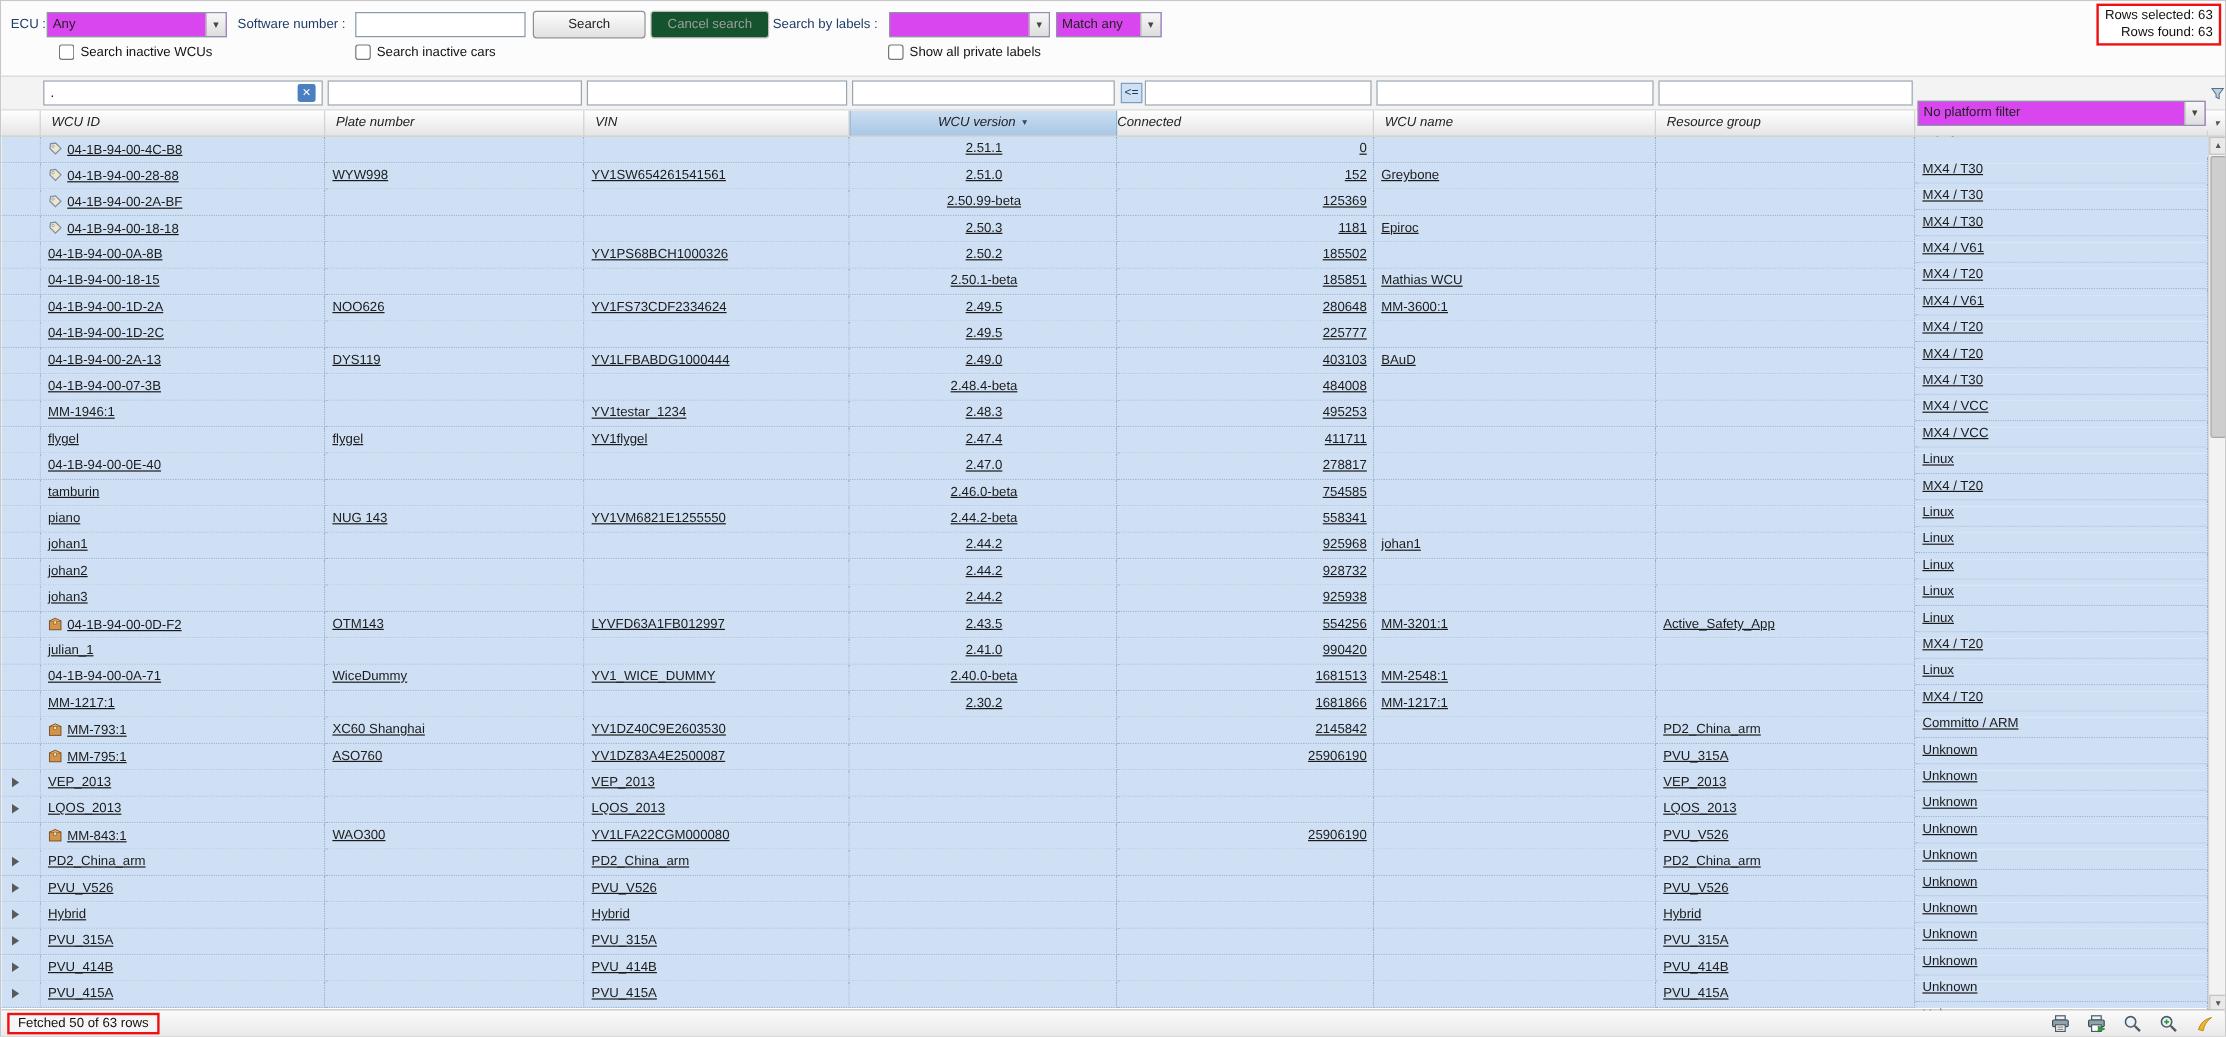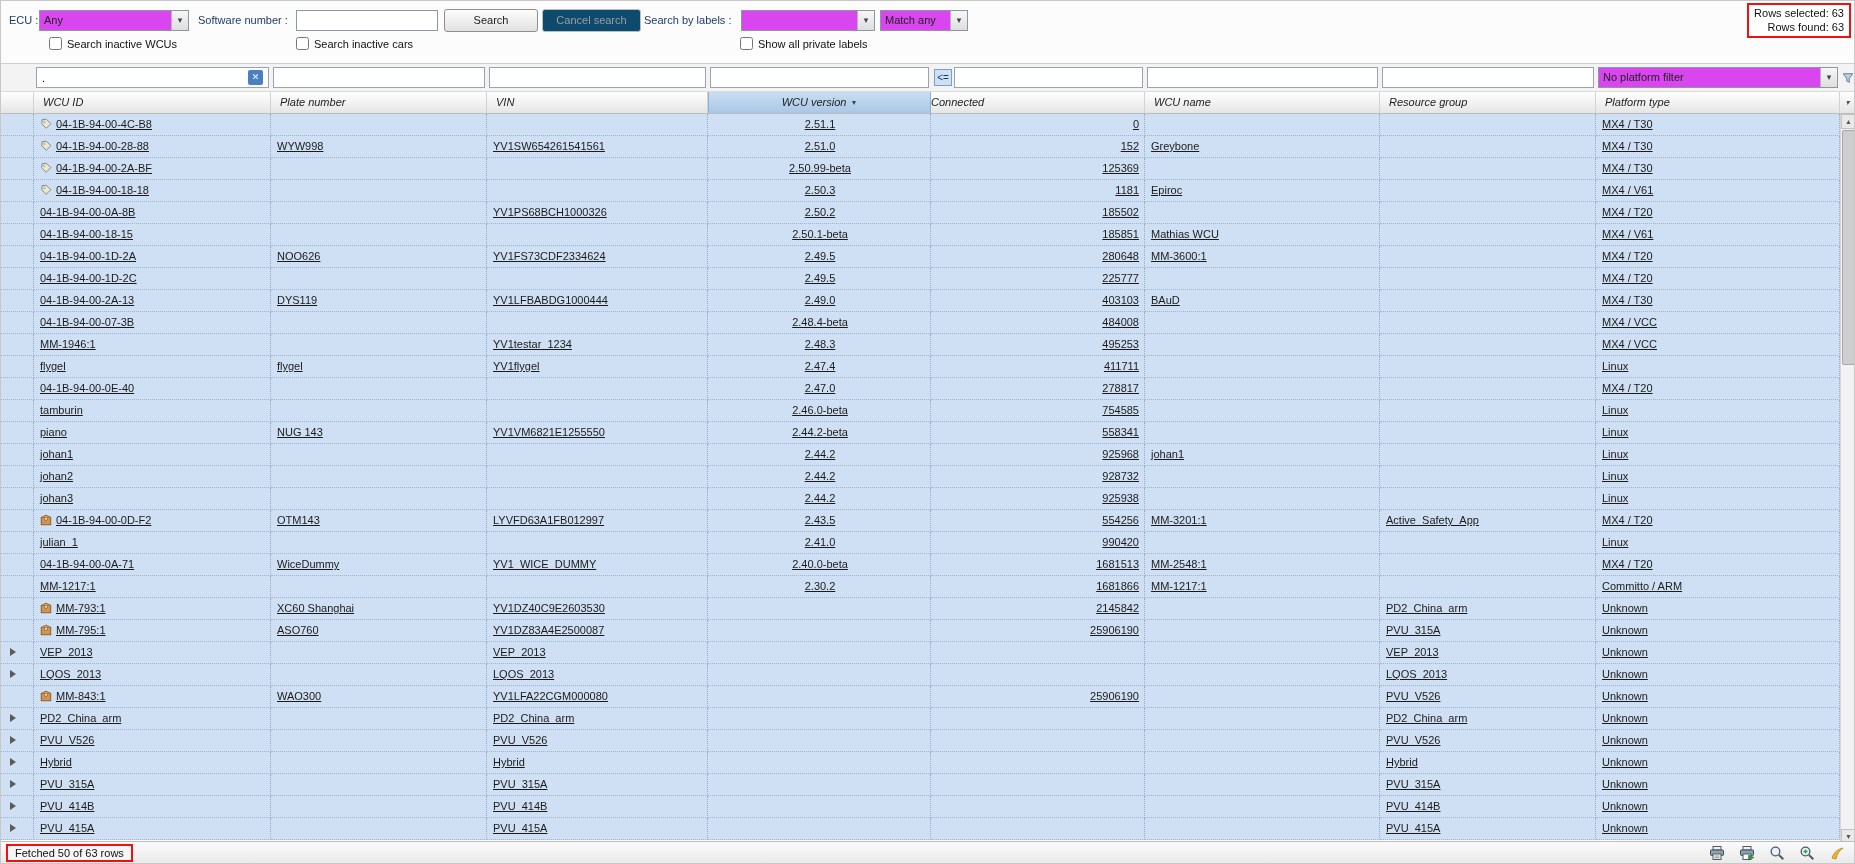--- a/index.html
+++ b/index.html
@@ -7,29 +7,29 @@
   .app{position:relative;width:1855px;height:864px;background:#fff;font-size:11px;color:#1b1b1b;overflow:hidden;border:1px solid #c8c8c8;}
 
   
   .toolbar{position:absolute;top:0;left:0;right:0;height:62px;background:#fcfcfc;}
   .tlabel{position:absolute;white-space:nowrap;color:#1f3c66;}
   .select{position:absolute;height:21px;background:#d946ef;border:1px solid #8a97a5;}
   .sel-text{position:absolute;left:4px;top:3px;right:18px;overflow:hidden;white-space:nowrap;color:#222;}
   .sel-arrow{position:absolute;right:0;top:0;bottom:0;width:17px;background:linear-gradient(#f7f7f7,#dedede);border-left:1px solid #b6b6b6;text-align:center;line-height:19px;font-size:9px;color:#444;}
   .tinput{position:absolute;height:21px;border:1px solid #8a97a5;padding:0 4px;font:inherit;background:#fff;}
   .btn{position:absolute;height:23px;background:linear-gradient(#fdfdfd,#e1e1e1);border:1px solid #8f8f8f;border-radius:3px;font:inherit;color:#222;text-align:center;line-height:21px;cursor:pointer;}
-  .btn.disabled{color:#9e9e9e;background:#0c4a6e;border-color:#bdbdbd;cursor:default;}
+  .btn.disabled{color:#9e9e9e;background:#14532d;border-color:#bdbdbd;cursor:default;}
   .cb{position:absolute;display:flex;align-items:center;gap:5px;white-space:nowrap;color:#111;}
   .cb input{width:13px;height:13px;margin:0;}
   .rows-box{position:absolute;top:2px;right:3px;border:2px solid #ee1111;padding:1px 5px 2px;text-align:right;line-height:14px;background:#fff;color:#111;}
 
   
   .grid{position:absolute;top:62px;left:0;width:1855px;height:780px;border-top:1px solid #cfcfcf;background:#fff;}
   .w0{width:33px;}.w1{width:237px;}.w2{width:216px;}.w3{width:221px;}.w4{width:223px;}
-  .w5{width:214px;}.w6{width:235px;}.w7{width:216px;}.w8{width:244px;}.w9{width:16px;}
+  .w5{width:214px;}.w6{width:235px;}.w7{width:216px;}.w8{width:244px;margin-top:17px;}.w9{width:16px;}
 
   .filter-row{position:relative;display:flex;height:28px;background:#f3f3f3;border-bottom:1px solid #dadada;}
   .fcell{position:relative;height:100%;flex:none;}
   .finput{position:absolute;left:2px;right:2px;top:3px;height:21px;border:1px solid #98a4b0;padding:0 5px;font:inherit;background:#fff;}
   .fcell.conn .finput{left:23px;}
   .op-chip{position:absolute;left:3px;top:5px;width:18px;height:17px;background:#cfe0f5;border:1px solid #7aa0c8;color:#17375e;text-align:center;line-height:15px;font-size:10px;cursor:pointer;}
   .clear-btn{position:absolute;right:8px;top:6px;width:15px;height:15px;background:#4a7fc1;color:#fff;font-size:9px;line-height:15px;text-align:center;border-radius:2px;cursor:pointer;}
   .fselect{left:2px;right:2px;top:3px;width:auto;}
   .fcell.funnel{display:flex;align-items:center;justify-content:center;}
 

